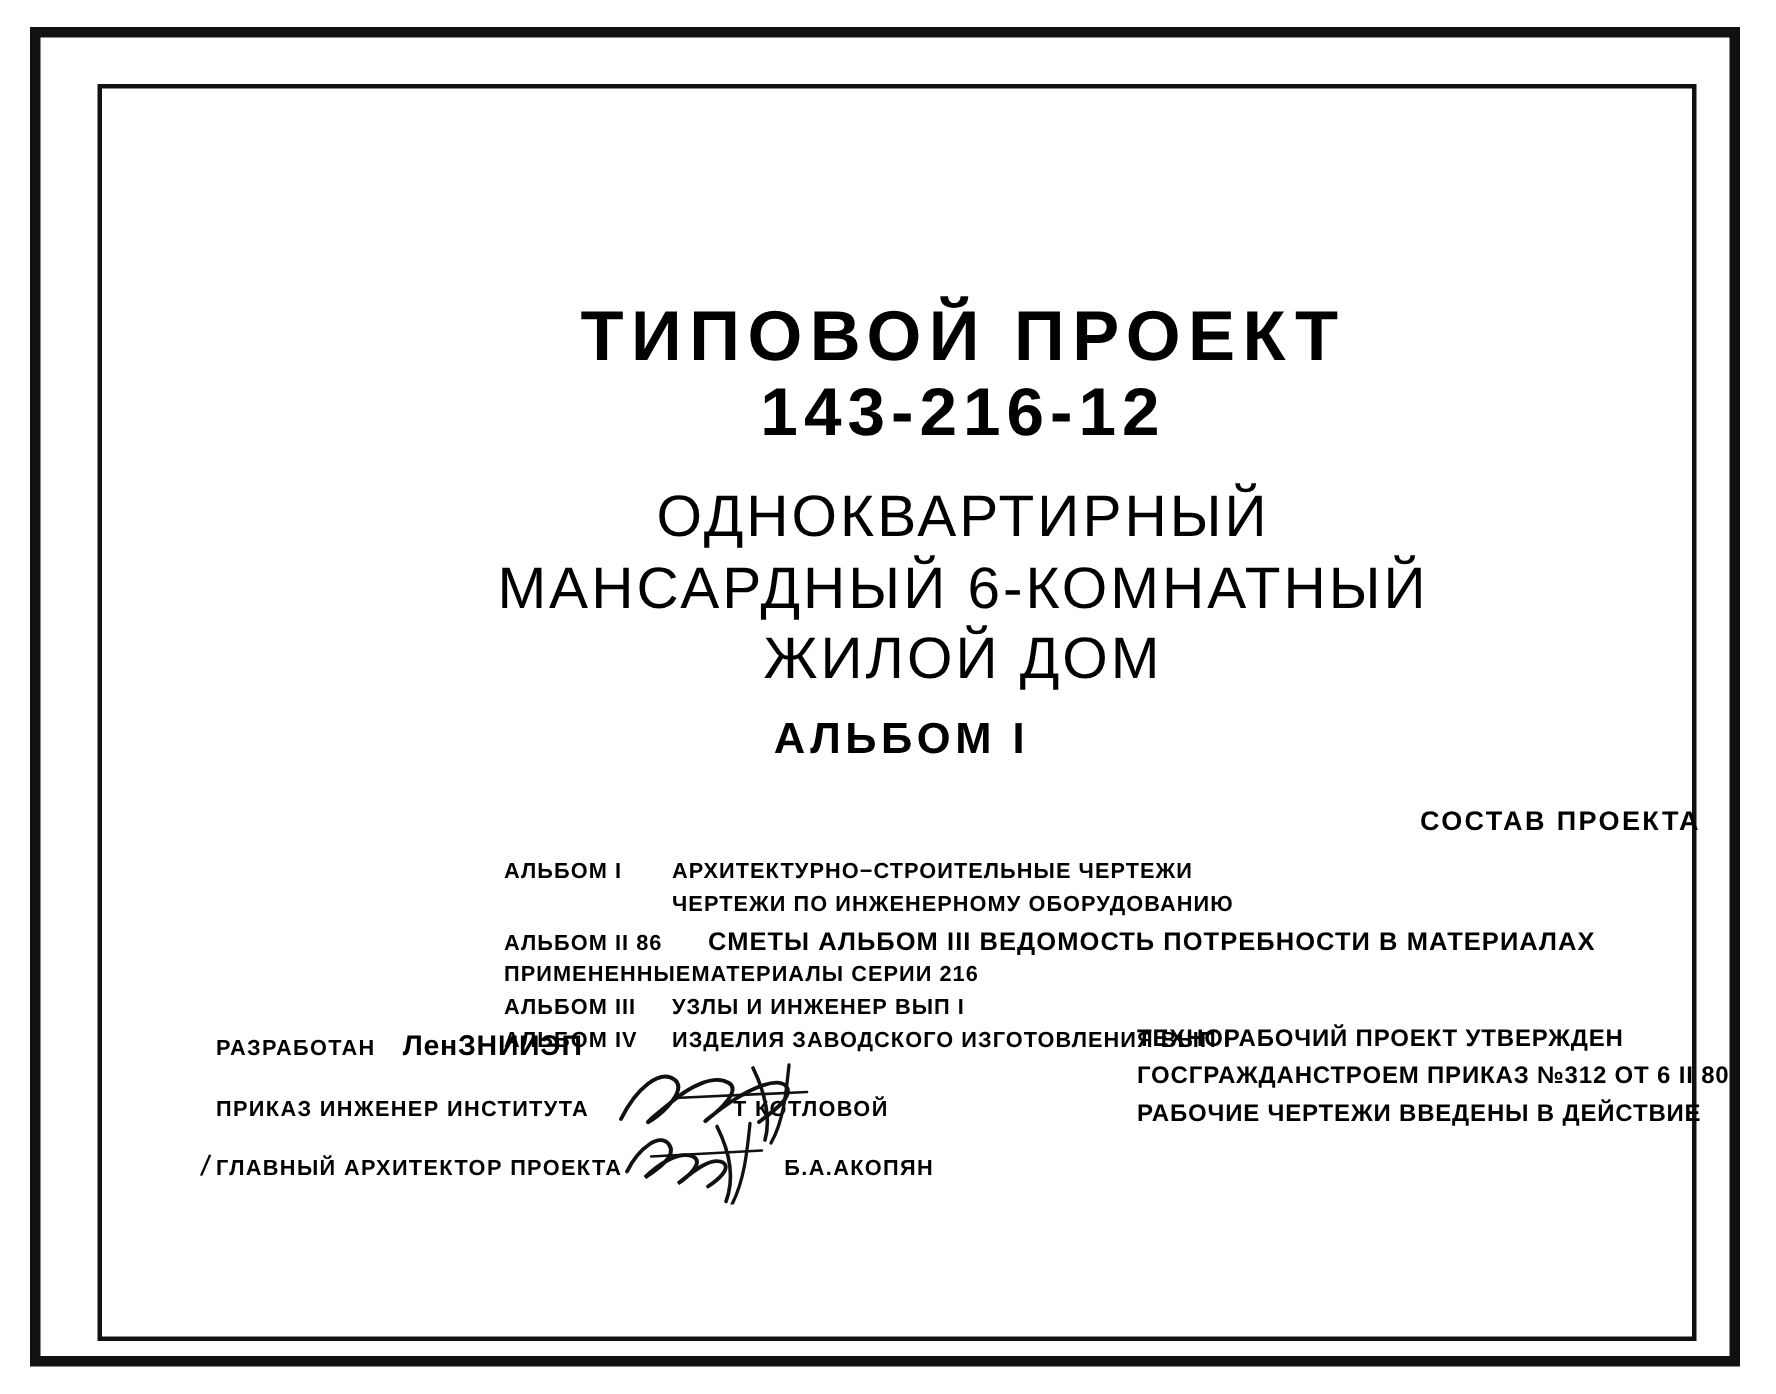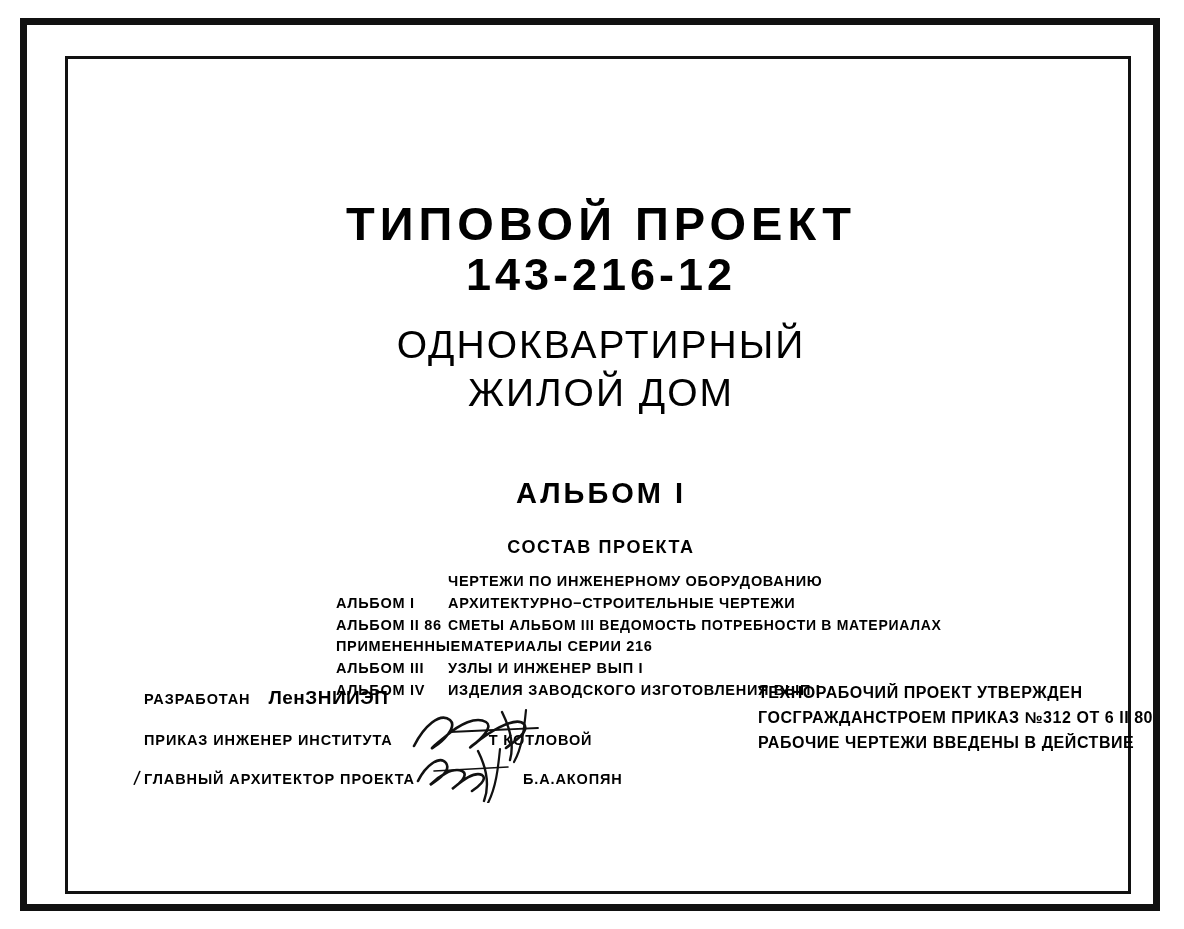--- a/index.html
+++ b/index.html
@@ -46,20 +46,21 @@
     height: 838px;
   }
 
   
   .title-block {
     position: absolute;
     left: 0;
     top: 140px;
     width: 1066px;
     text-align: center;
+    padding-left: 41px;
   }
   .t-line1 {
     font-size: 47px;
     font-weight: 700;
     letter-spacing: 5px;
     line-height: 1.08;
     white-space: nowrap;
   }
   .t-line2 {
     font-size: 45px;
@@ -86,21 +87,21 @@
     font-size: 29px;
     font-weight: 700;
     letter-spacing: 3px;
   }
 
   .sostav-title {
     position: absolute;
     left: 0;
     top: 478px;
     width: 1066px;
-    text-align: center;
+    text-align: right;
     font-size: 18px;
     font-weight: 700;
     letter-spacing: 1.6px;
   }
 
   
   .composition {
     position: absolute;
     left: 0;
     top: 512px;
@@ -113,21 +114,22 @@
     letter-spacing: 0.7px;
     line-height: 1.5;
     white-space: nowrap;
     padding-left: 268px;
   }
   .comp-row .lbl {
     display: inline-block;
     min-width: 112px;
   }
   .comp-row .small {
-    font-size: 14px;
+    font-size: 17px;
+    margin-left: 24px;
   }
 
   
   .dev-block {
     position: absolute;
     left: 76px;
     top: 628px;
     width: 520px;
   }
   .dev-row {
@@ -190,34 +192,35 @@
 
 <div class="sheet">
   <div class="sheet-inner">
     <div class="content">
 
       <div class="title-block">
         <div class="t-line1">ТИПОВОЙ ПРОЕКТ</div>
         <div class="t-line2">143-216-12</div>
         <div class="t-sub">
           <div>ОДНОКВАРТИРНЫЙ</div>
+          <div>МАНСАРДНЫЙ 6-КОМНАТНЫЙ</div>
           <div>ЖИЛОЙ ДОМ</div>
         </div>
       </div>
 
       <div class="album-main">АЛЬБОМ I</div>
 
       <div class="sostav-title">СОСТАВ ПРОЕКТА</div>
 
       <div class="composition">
         <div class="comp-row">
+          <span class="lbl">АЛЬБОМ I</span><span>АРХИТЕКТУРНО−СТРОИТЕЛЬНЫЕ ЧЕРТЕЖИ</span>
+        </div>
+        <div class="comp-row">
           <span class="lbl"></span><span>ЧЕРТЕЖИ  ПО  ИНЖЕНЕРНОМУ ОБОРУДОВАНИЮ</span>
-        </div>
-        <div class="comp-row">
-          <span class="lbl">АЛЬБОМ I</span><span>АРХИТЕКТУРНО−СТРОИТЕЛЬНЫЕ ЧЕРТЕЖИ</span>
         </div>
         <div class="comp-row">
           <span class="lbl">АЛЬБОМ II 86</span><span class="small">СМЕТЫ   АЛЬБОМ III  ВЕДОМОСТЬ ПОТРЕБНОСТИ В МАТЕРИАЛАХ</span>
         </div>
         <div class="comp-row">
           <span class="lbl">ПРИМЕНЕННЫЕ</span><span>МАТЕРИАЛЫ  СЕРИИ    216</span>
         </div>
         <div class="comp-row">
           <span class="lbl">АЛЬБОМ III</span><span>УЗЛЫ  И  ИНЖЕНЕР    ВЫП  I</span>
         </div>

